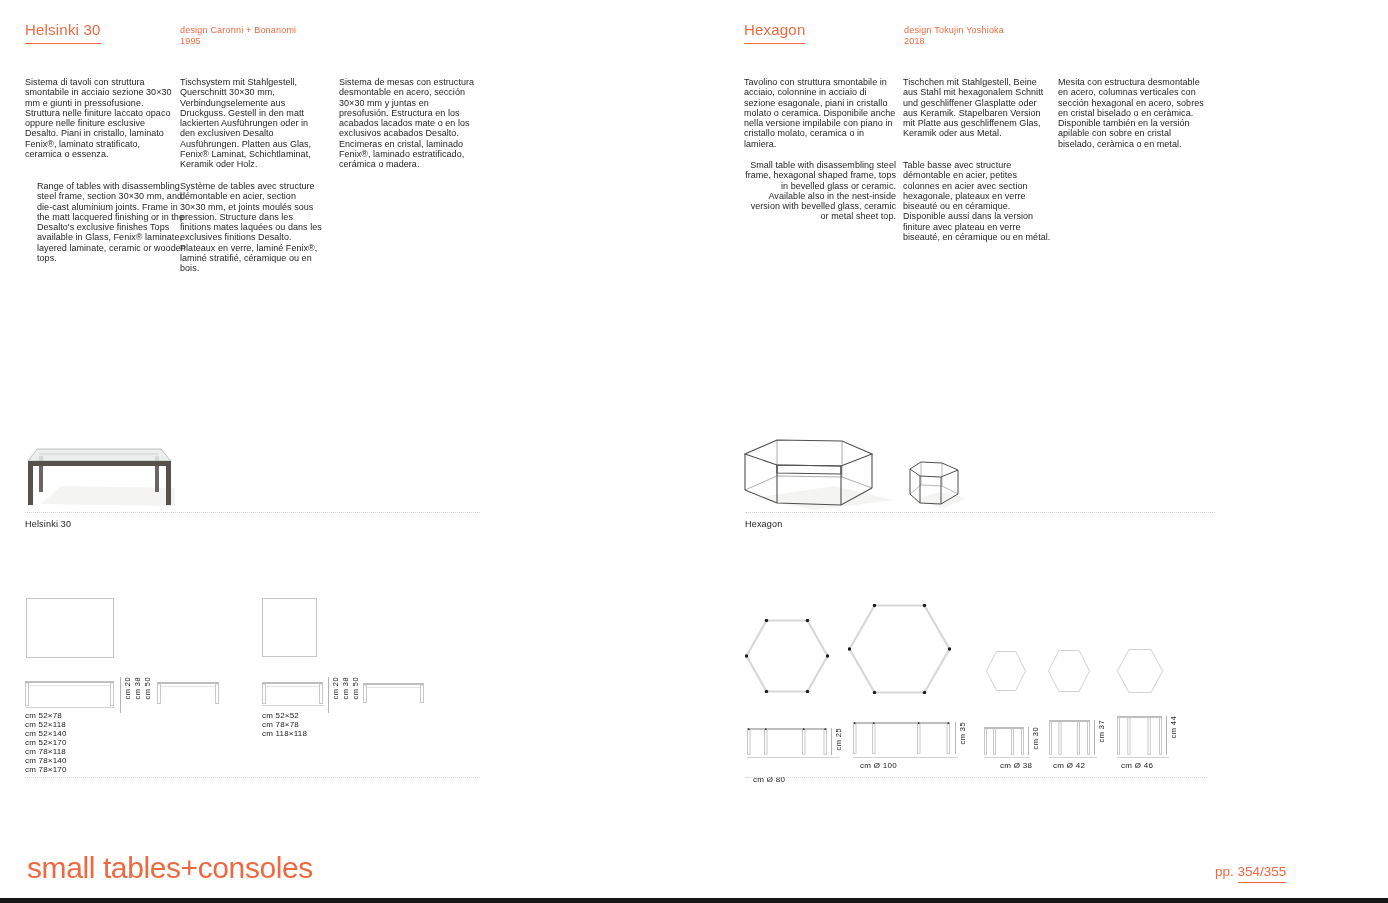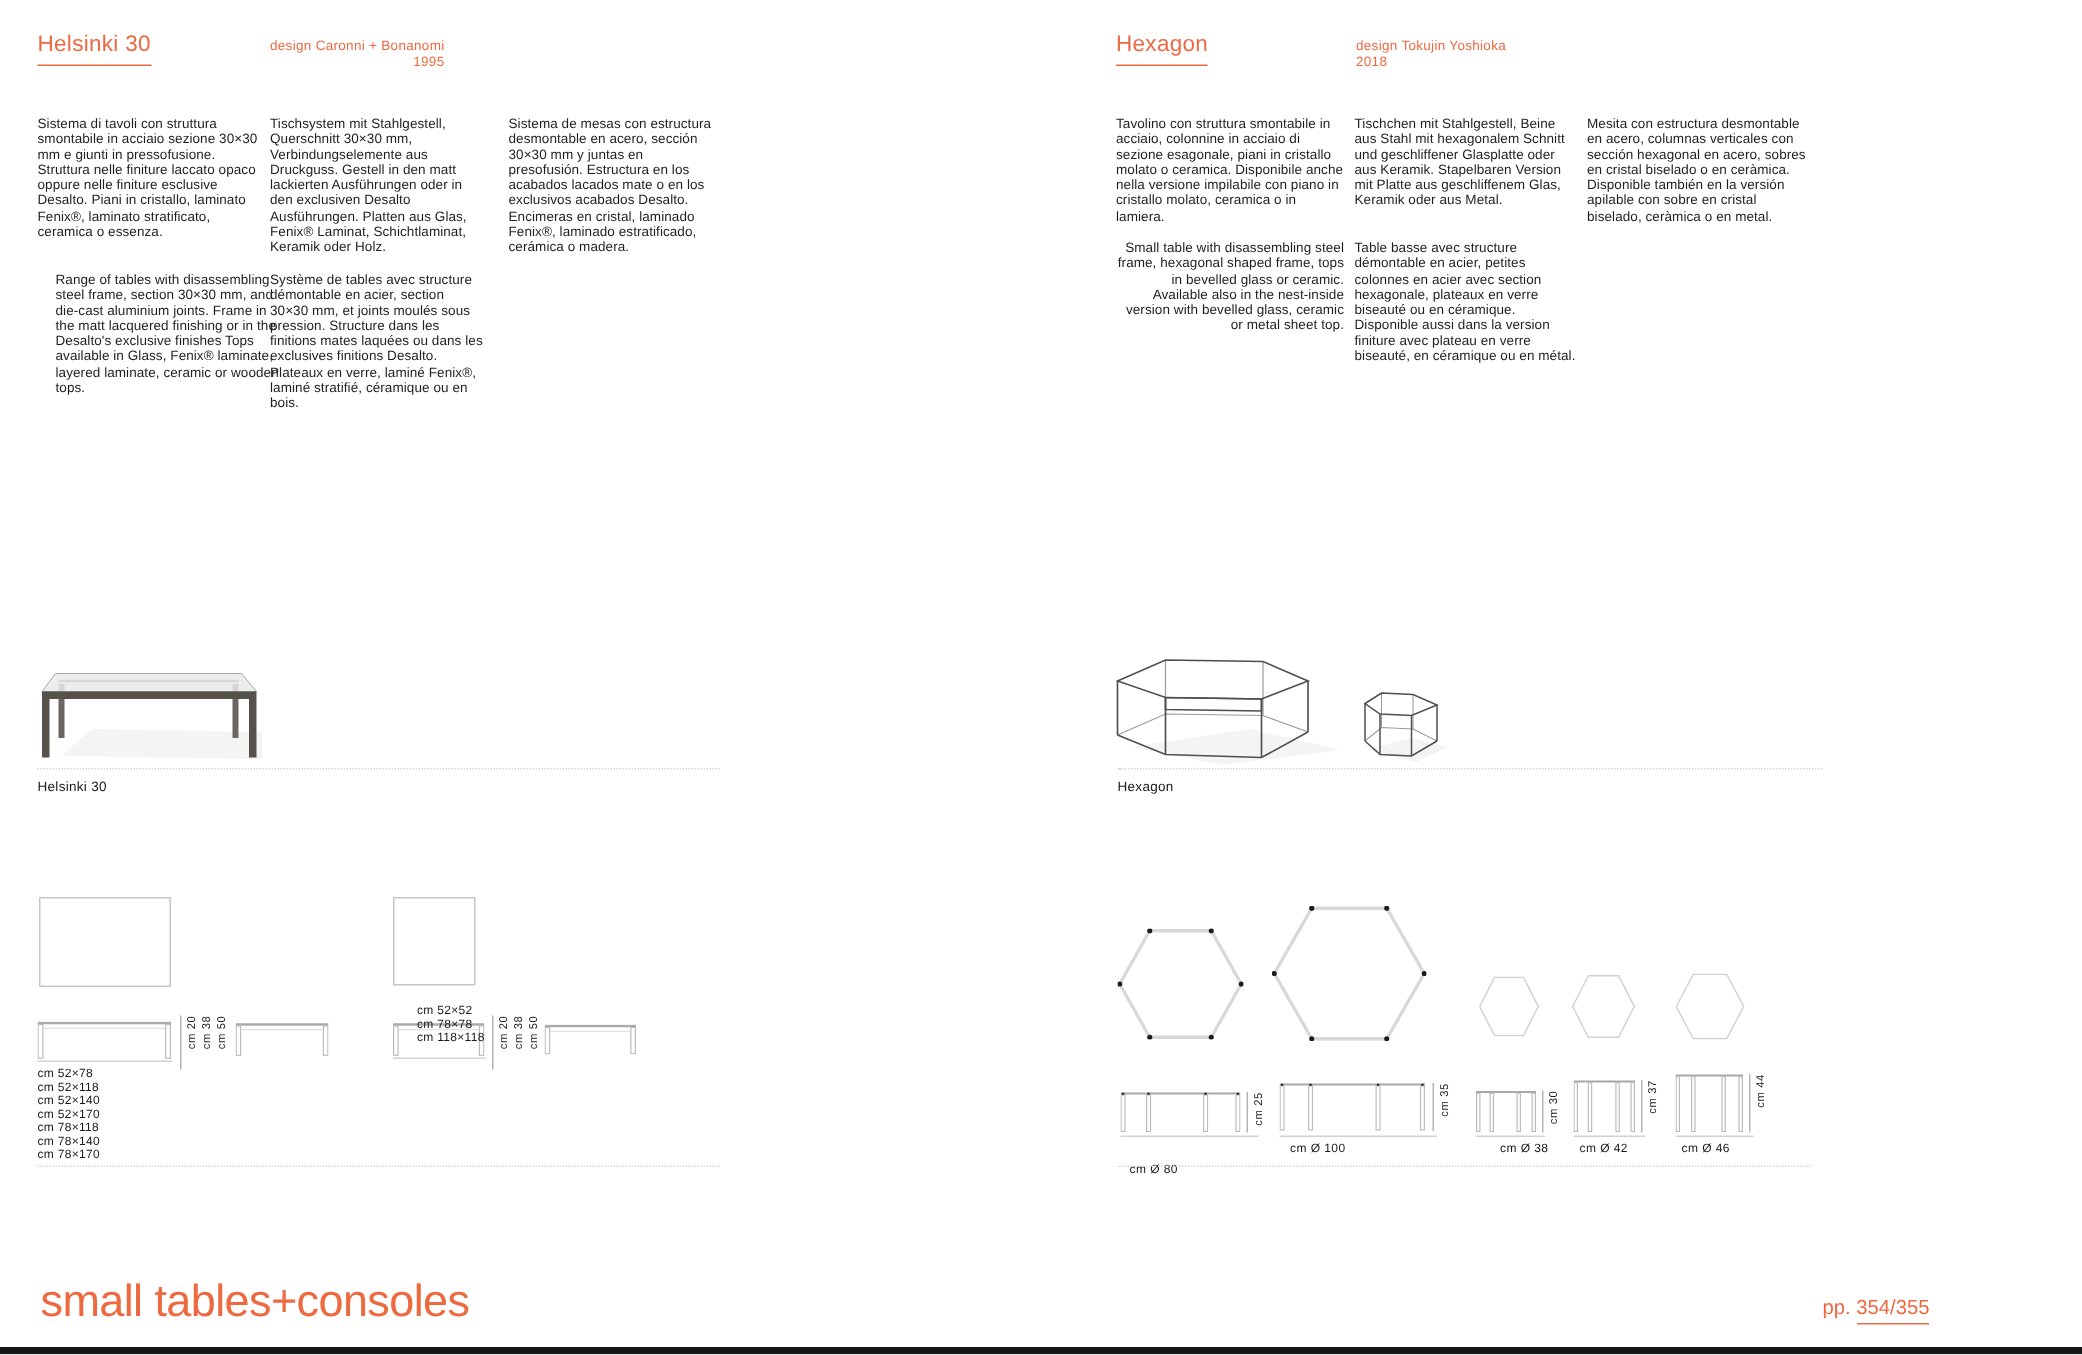--- a/index.html
+++ b/index.html
@@ -33,21 +33,21 @@
   .botbar { background:#161616; }
 </style>
 </head>
 <body>
 
 <div class="page">
 
   <div class="abs" style="left:25px; top:21px;">
     <span class="prod-title">Helsinki 30</span>
   </div>
-  <div class="abs credit" style="left:180px; top:25px;text-align:right;">
+  <div class="abs credit" style="left:180px; top:25px;">
     <div>design Caronni + Bonanomi</div>
     <div>1995</div>
   </div>
 
   <div class="abs txt" style="left:25px; top:77px; width:149px;">Sistema di tavoli con struttura smontabile in acciaio sezione 30×30 mm e giunti in pressofusione. Struttura nelle finiture laccato opaco oppure nelle finiture esclusive Desalto. Piani in cristallo, laminato Fenix®, laminato stratificato, ceramica o essenza.</div>
   <div class="abs txt" style="left:37px; top:181px; width:152px;">Range of tables with disassembling steel frame, section 30×30 mm, and die-cast aluminium joints. Frame in the matt lacquered finishing or in the Desalto's exclusive finishes Tops available in Glass, Fenix® laminate, layered laminate, ceramic or wooden tops.</div>
   <div class="abs txt" style="left:180px; top:77px; width:143px;">Tischsystem mit Stahlgestell, Querschnitt 30×30 mm, Verbindungselemente aus Druckguss. Gestell in den matt lackierten Ausführungen oder in den exclusiven Desalto Ausführungen. Platten aus Glas, Fenix® Laminat, Schichtlaminat, Keramik oder Holz.</div>
   <div class="abs txt" style="left:180px; top:181px; width:143px;">Système de tables avec structure démontable en acier, section 30×30 mm, et joints moulés sous pression. Structure dans les finitions mates laquées ou dans les exclusives finitions Desalto. Plateaux en verre, laminé Fenix®, laminé stratifié, céramique ou en bois.</div>
   <div class="abs txt" style="left:339px; top:77px; width:140px;">Sistema de mesas con estructura desmontable en acero, sección 30×30 mm y juntas en presofusión. Estructura en los acabados lacados mate o en los exclusivos acabados Desalto. Encimeras en cristal, laminado Fenix®, laminado estratificado, cerámica o madera.</div>
 
@@ -105,21 +105,21 @@
     <span class="vtext">cm 20</span>
     <span class="vtext">cm 38</span>
     <span class="vtext">cm 50</span>
   </div>
   <svg class="abs" style="left:363px; top:683px;" width="61" height="20" viewBox="0 0 61 20">
     <line x1="0" y1="1" x2="61" y2="1" stroke="#aaaaaa" stroke-width="1.6"></line>
     <line x1="4" y1="4.5" x2="57" y2="4.5" stroke="#dadada" stroke-width="0.7"></line>
     <rect x="0.4" y="2" width="3" height="17.5" fill="#fff" stroke="#bcbcbc" stroke-width="0.8"></rect>
     <rect x="57.6" y="2" width="3" height="17.5" fill="#fff" stroke="#bcbcbc" stroke-width="0.8"></rect>
   </svg>
-  <div class="abs sizes" style="left:262px; top:669px;margin-left:16px;">
+  <div class="abs sizes" style="left:262px; top:711px;">
     <div>cm 52×52</div>
     <div>cm 78×78</div>
     <div>cm 118×118</div>
   </div>
   <div class="abs dotrule" style="left:25px; top:777px; width:455px;"></div>
 
   <div class="abs" style="left:744px; top:21px;">
     <span class="prod-title">Hexagon</span>
   </div>
   <div class="abs credit" style="left:904px; top:25px;">

